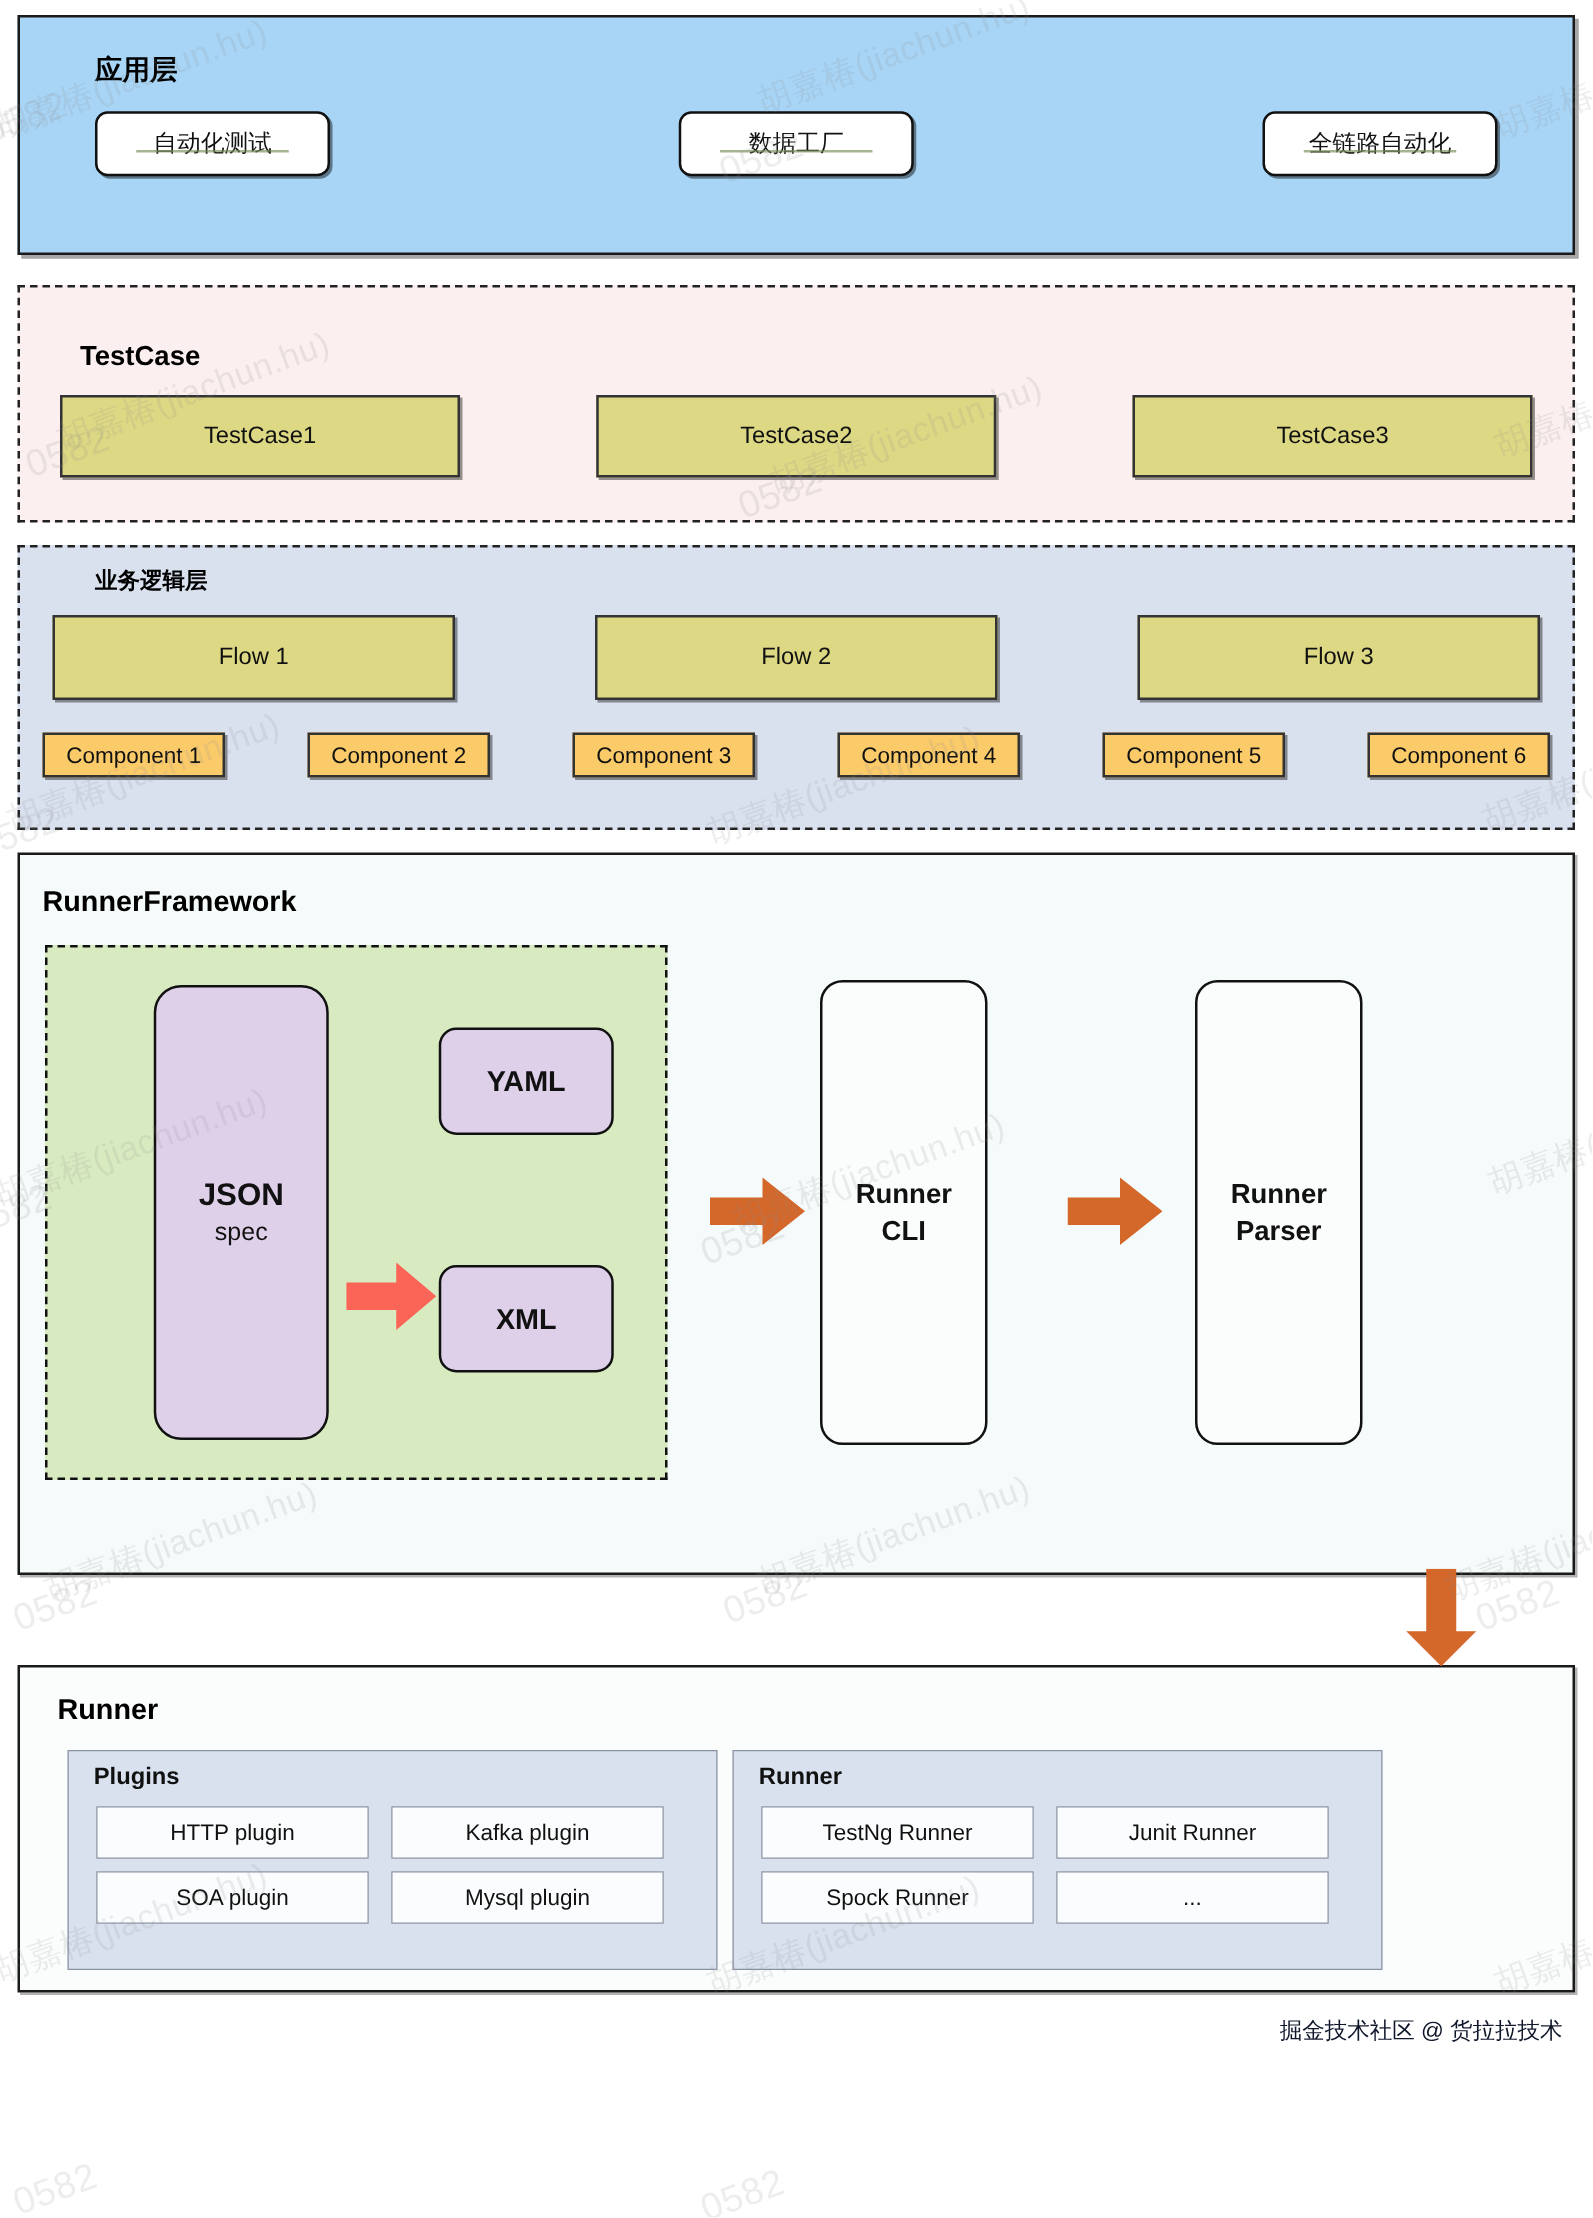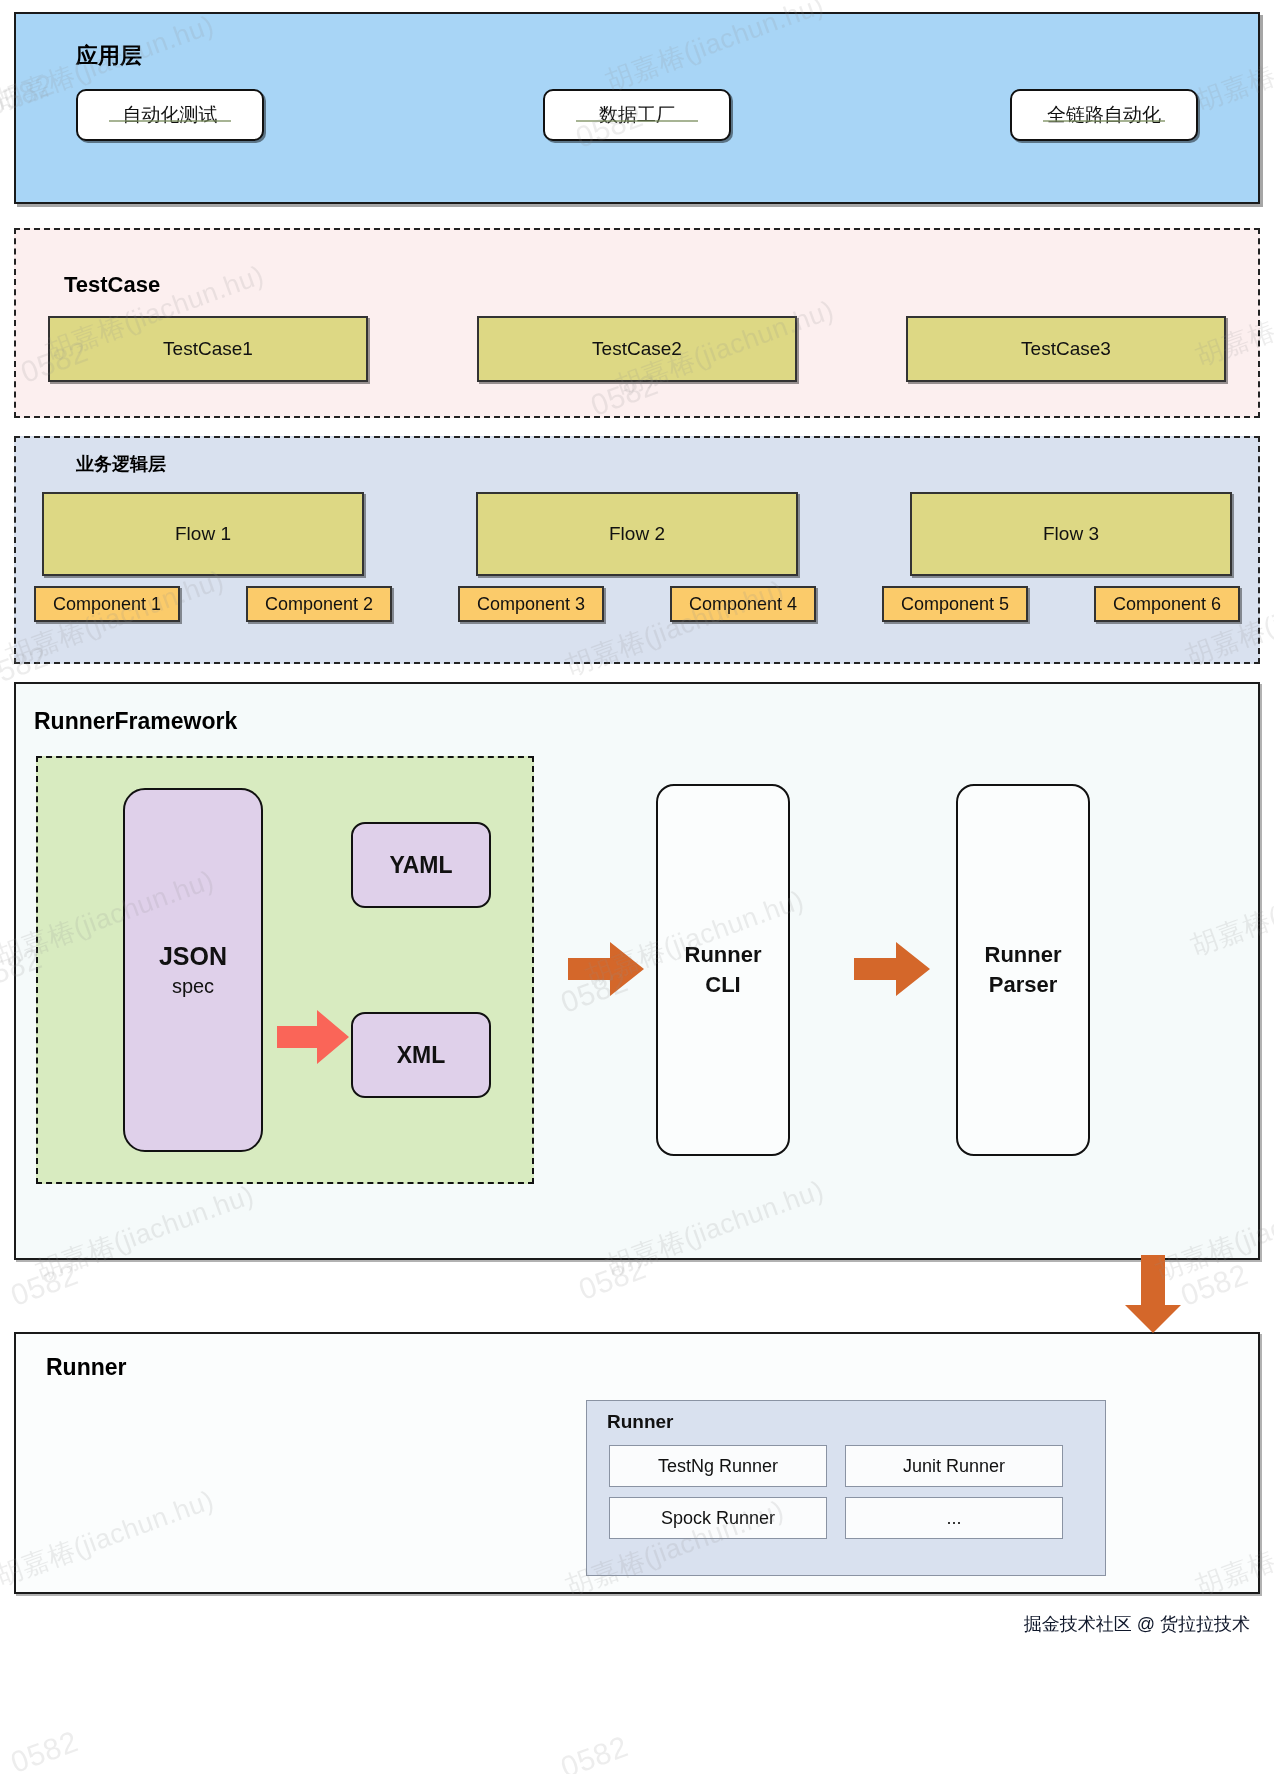--- a/index.html
+++ b/index.html
@@ -123,21 +123,21 @@
     left: 44px; top: 14px;
     font-size: 18px;
     margin-left: 16px;
   }
   .flow-boxes {
     position: absolute;
     top: 54px; left: 26px; right: 26px;
     display: flex; justify-content: space-between;
   }
   .flow-box {
-    width: 322px; height: 84px;
+    width: 322px; height: 68px;
     background: #ddd884;
     border: 2px solid #333;
     display: flex; align-items: center; justify-content: center;
     font-size: 19px; color: #111;
     box-shadow: 2px 2px 0 rgba(0,0,0,0.4);
   }
   .comp-boxes {
     position: absolute;
     top: 148px; left: 18px; right: 18px;
     display: flex; justify-content: space-between;
@@ -441,20 +441,37 @@
 
   <div class="arrow-down">
     <svg viewBox="0 0 58 78" width="58" height="78" aria-hidden="true">
       <polygon points="17,0 41,0 41,50 57,50 29,78 1,50 17,50" fill="currentColor"></polygon>
     </svg>
   </div>
 
   <div class="section" id="runner-layer">
     <div class="sec-title">Runner</div>
 
+    <div class="panel" id="panel-plugins">
+      <div class="panel-title">Plugins</div>
+      <div class="panel-grid">
+        <div class="item-box">
+          <span>HTTP plugin</span>
+        </div>
+        <div class="item-box">
+          <span>Kafka plugin</span>
+        </div>
+        <div class="item-box">
+          <span>SOA plugin</span>
+        </div>
+        <div class="item-box">
+          <span>Mysql plugin</span>
+        </div>
+      </div>
+    </div>
 
     <div class="panel" id="panel-runners">
       <div class="panel-title">Runner</div>
       <div class="panel-grid">
         <div class="item-box">
           <span>TestNg Runner</span>
         </div>
         <div class="item-box">
           <span>Junit Runner</span>
         </div>

